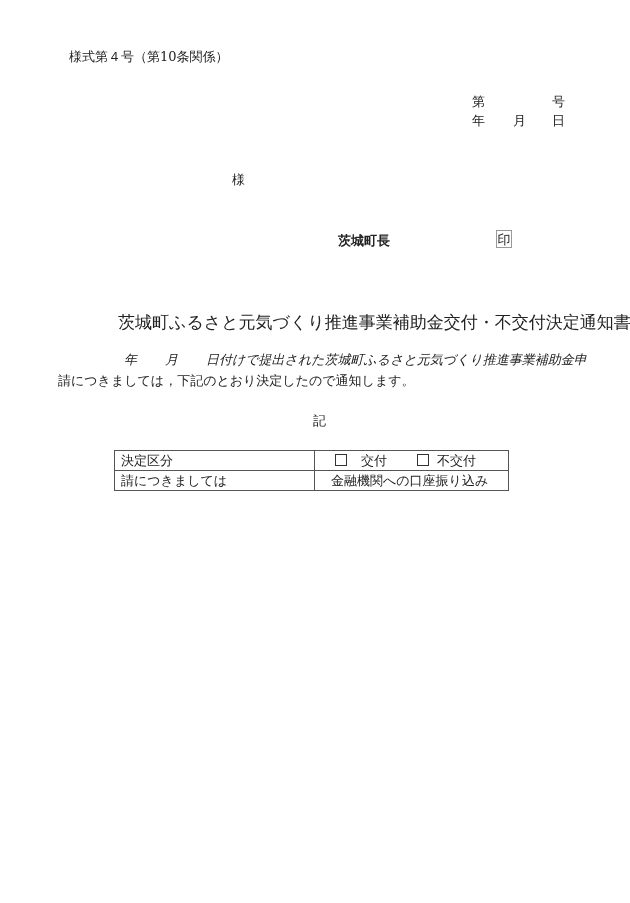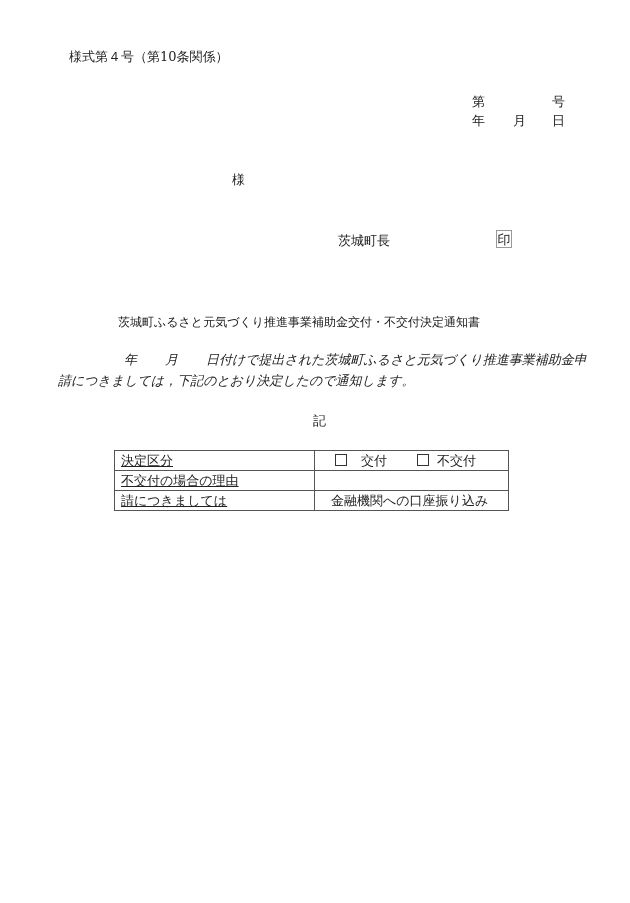--- a/index.html
+++ b/index.html
@@ -17,51 +17,51 @@
       font-size: 13px;
     }
     .abs { position: absolute; white-space: nowrap; line-height: 16px; }
     .form-no { left: 44px; top: 49px; margin-left: 25px; }
     .docno-1 { left: 472px; top: 94px; }
     .docno-2 { left: 552px; top: 94px; }
     .date-y { left: 472px; top: 113px; }
     .date-m { left: 513px; top: 113px; }
     .date-d { left: 552px; top: 113px; }
     .sama { left: 232px; top: 172px; }
-    .mayor { left: 338px; top: 233px; }
+    .mayor { left: 338px; top: 233px; font-weight: bold; }
     .seal {
       position: absolute;
       left: 496px; top: 230px;
       width: 16px; height: 18px;
       border: 1px solid #999999;
       font-size: 13px;
       line-height: 18px;
       text-align: center;
       box-sizing: border-box;
     }
-    .title { left: 118px; top: 314px; font-size: 12px; }
+    .title { left: 118px; top: 314px; font-size: 17px; }
     .body-1 { left: 124px; top: 352px; font-style: italic; }
     .body-1 span { display: inline-block; }
-    .body-2 { left: 58px; top: 373px; font-style: italic; }
+    .body-2 { left: 58px; top: 373px; }
     .ki { left: 313px; top: 413px; }
     table.detail {
       position: absolute;
       left: 114px; top: 450px;
       width: 395px;
       border-collapse: collapse;
       font-size: 13px;
     }
     table.detail td {
       border: 1px solid #555555;
       height: 19px;
       padding: 0 0 0 6px;
       line-height: 19px;
       white-space: nowrap;
     }
-    table.detail td.label { width: 193px; text-decoration: underline; }
+    table.detail td.label { width: 193px; }
     .checkbox {
       display: inline-block;
       width: 10px; height: 10px;
       border: 1px solid #333333;
       vertical-align: -1px;
     }
     .cell-choice { padding-left: 20px !important; }
     .gap1 { display: inline-block; width: 14px; }
     .gap2 { display: inline-block; width: 30px; }
     .gap3 { display: inline-block; width: 8px; }
@@ -98,23 +98,19 @@
 
   <table class="detail">
     <tbody>
         <tr>
       <td class="label">決定区分</td>
       <td class="cell-choice">
         <span class="checkbox"></span><span class="gap1"></span><span>交付</span><span class="gap2"></span><span class="checkbox"></span><span class="gap3"></span><span>不交付</span>
       </td>
     </tr>
     <tr>
-      <td class="label">不交付の場合の理由</td>
-      <td></td>
-    </tr>
-    <tr>
       <td class="label">請につきましては</td>
       <td class="cell-method">金融機関への口座振り込み</td>
     </tr>
   </tbody>
     </table>
 
 </div>
 
 </body></html>

